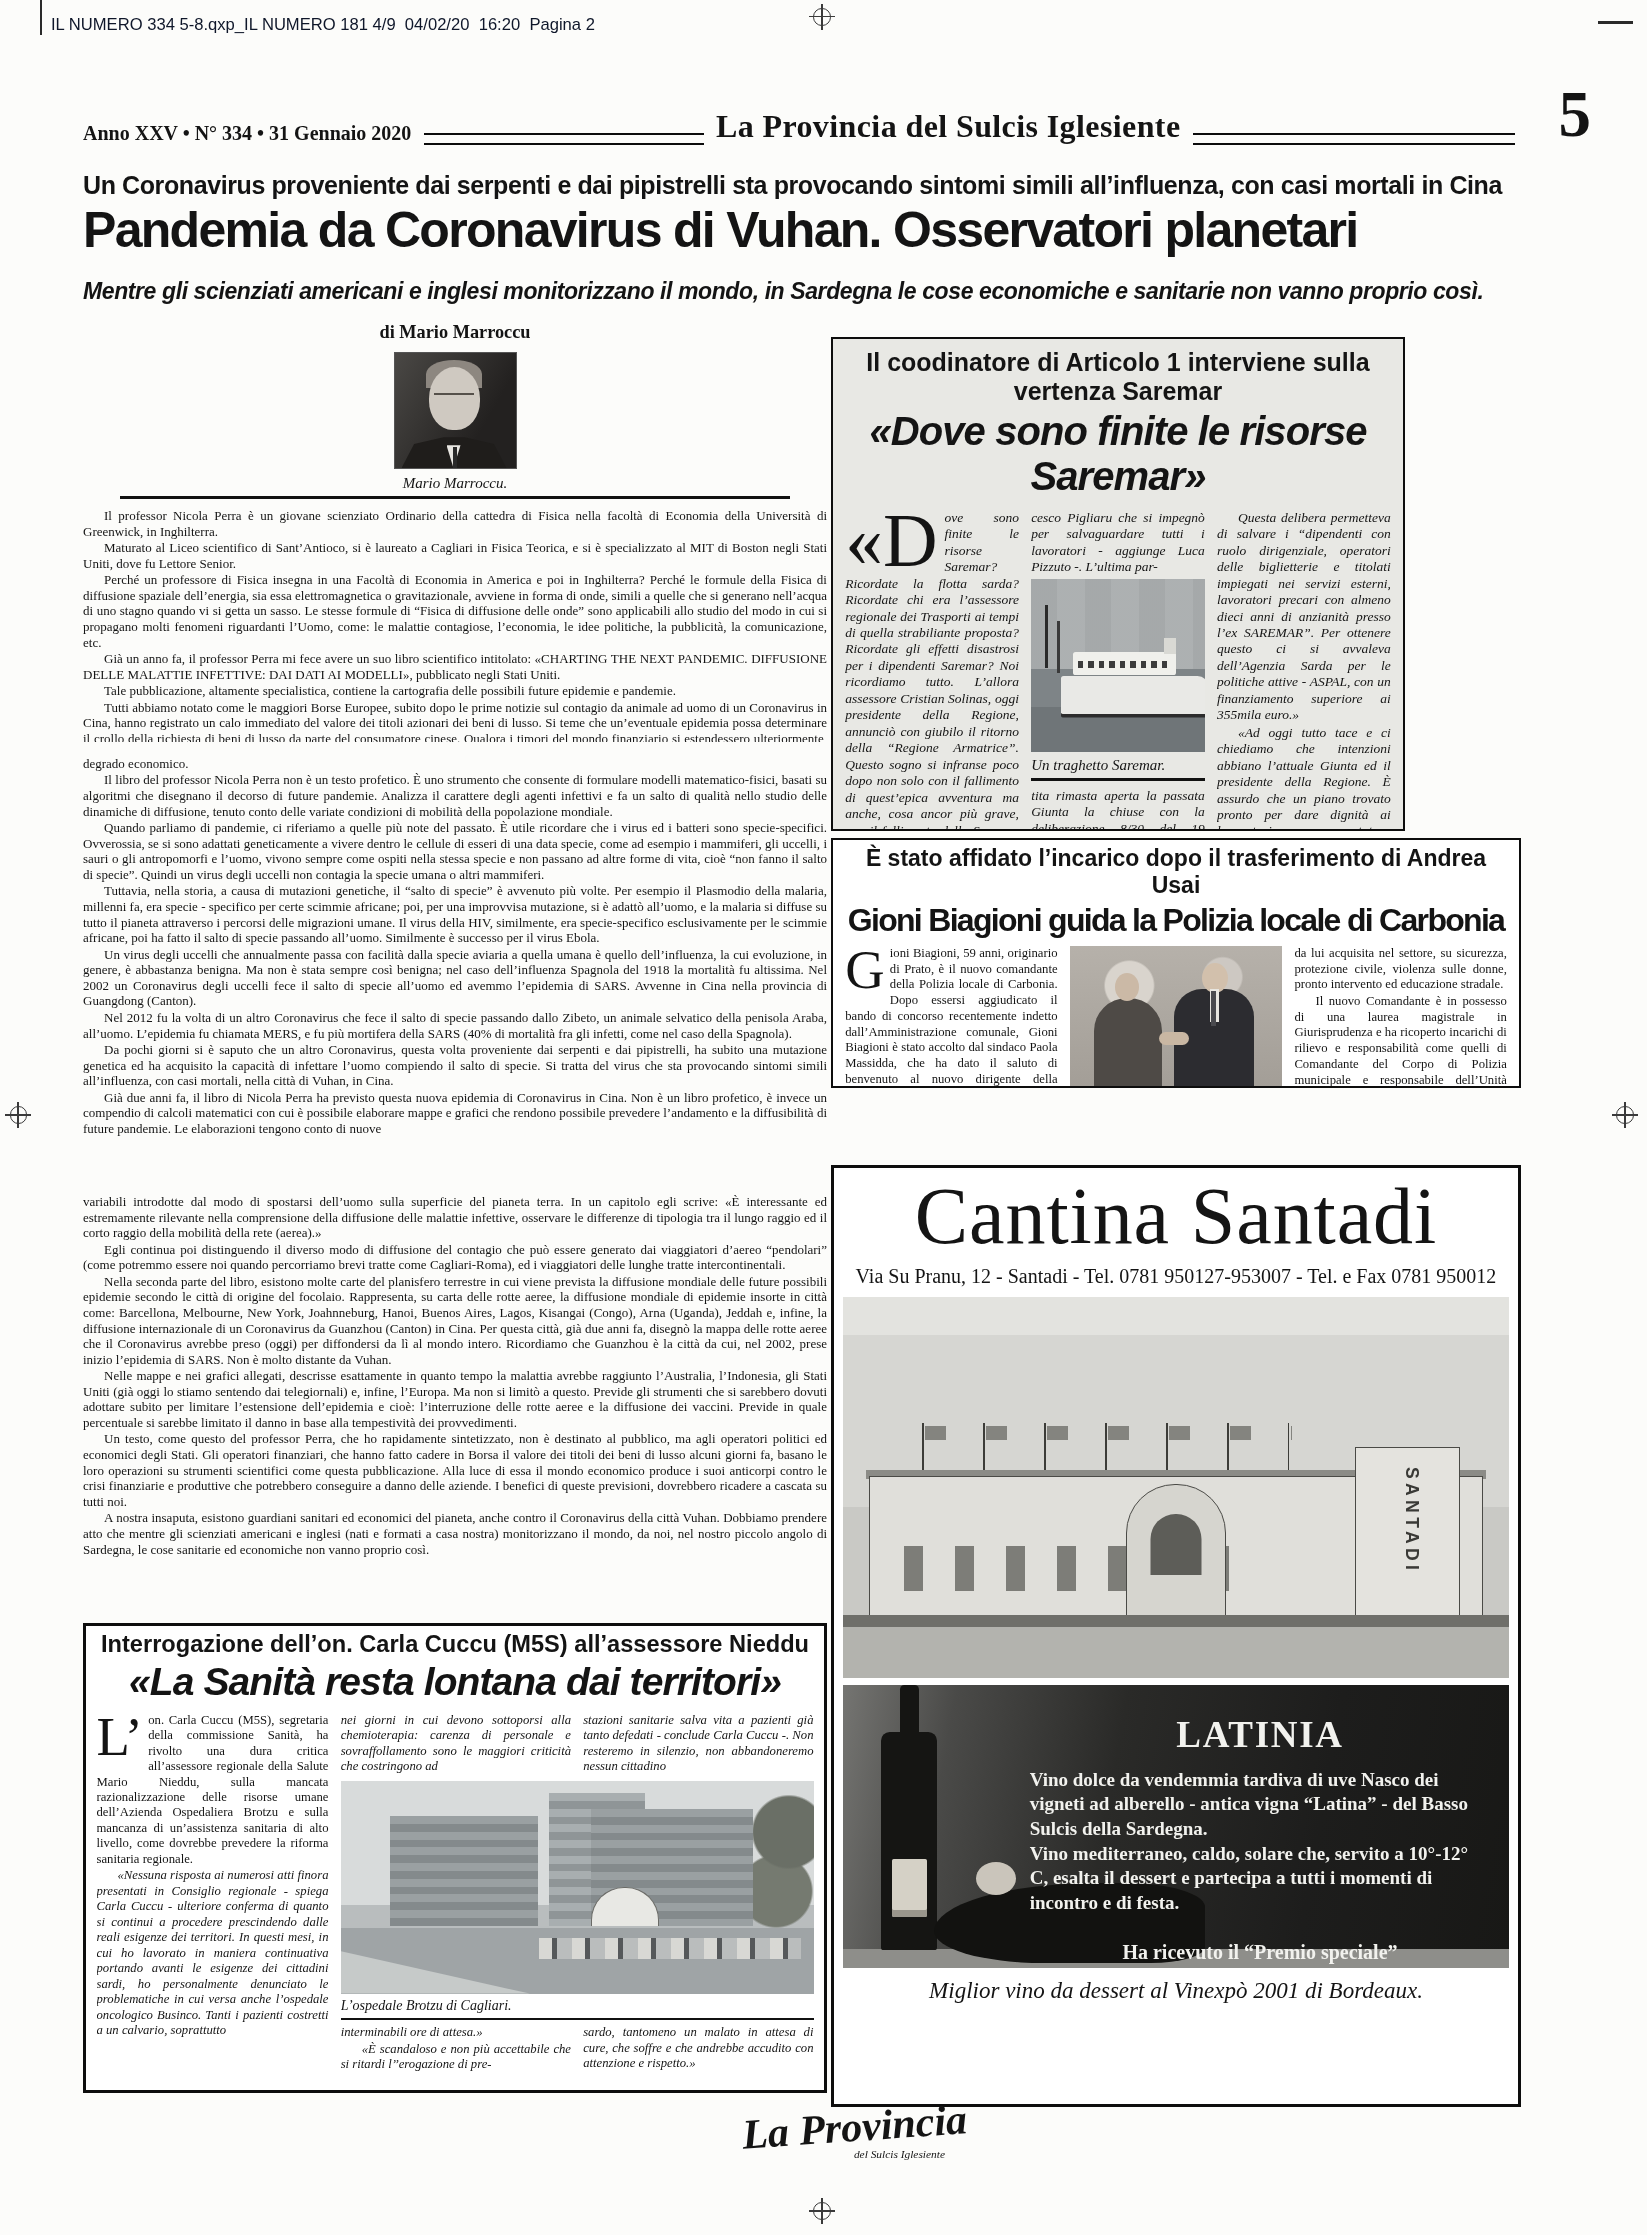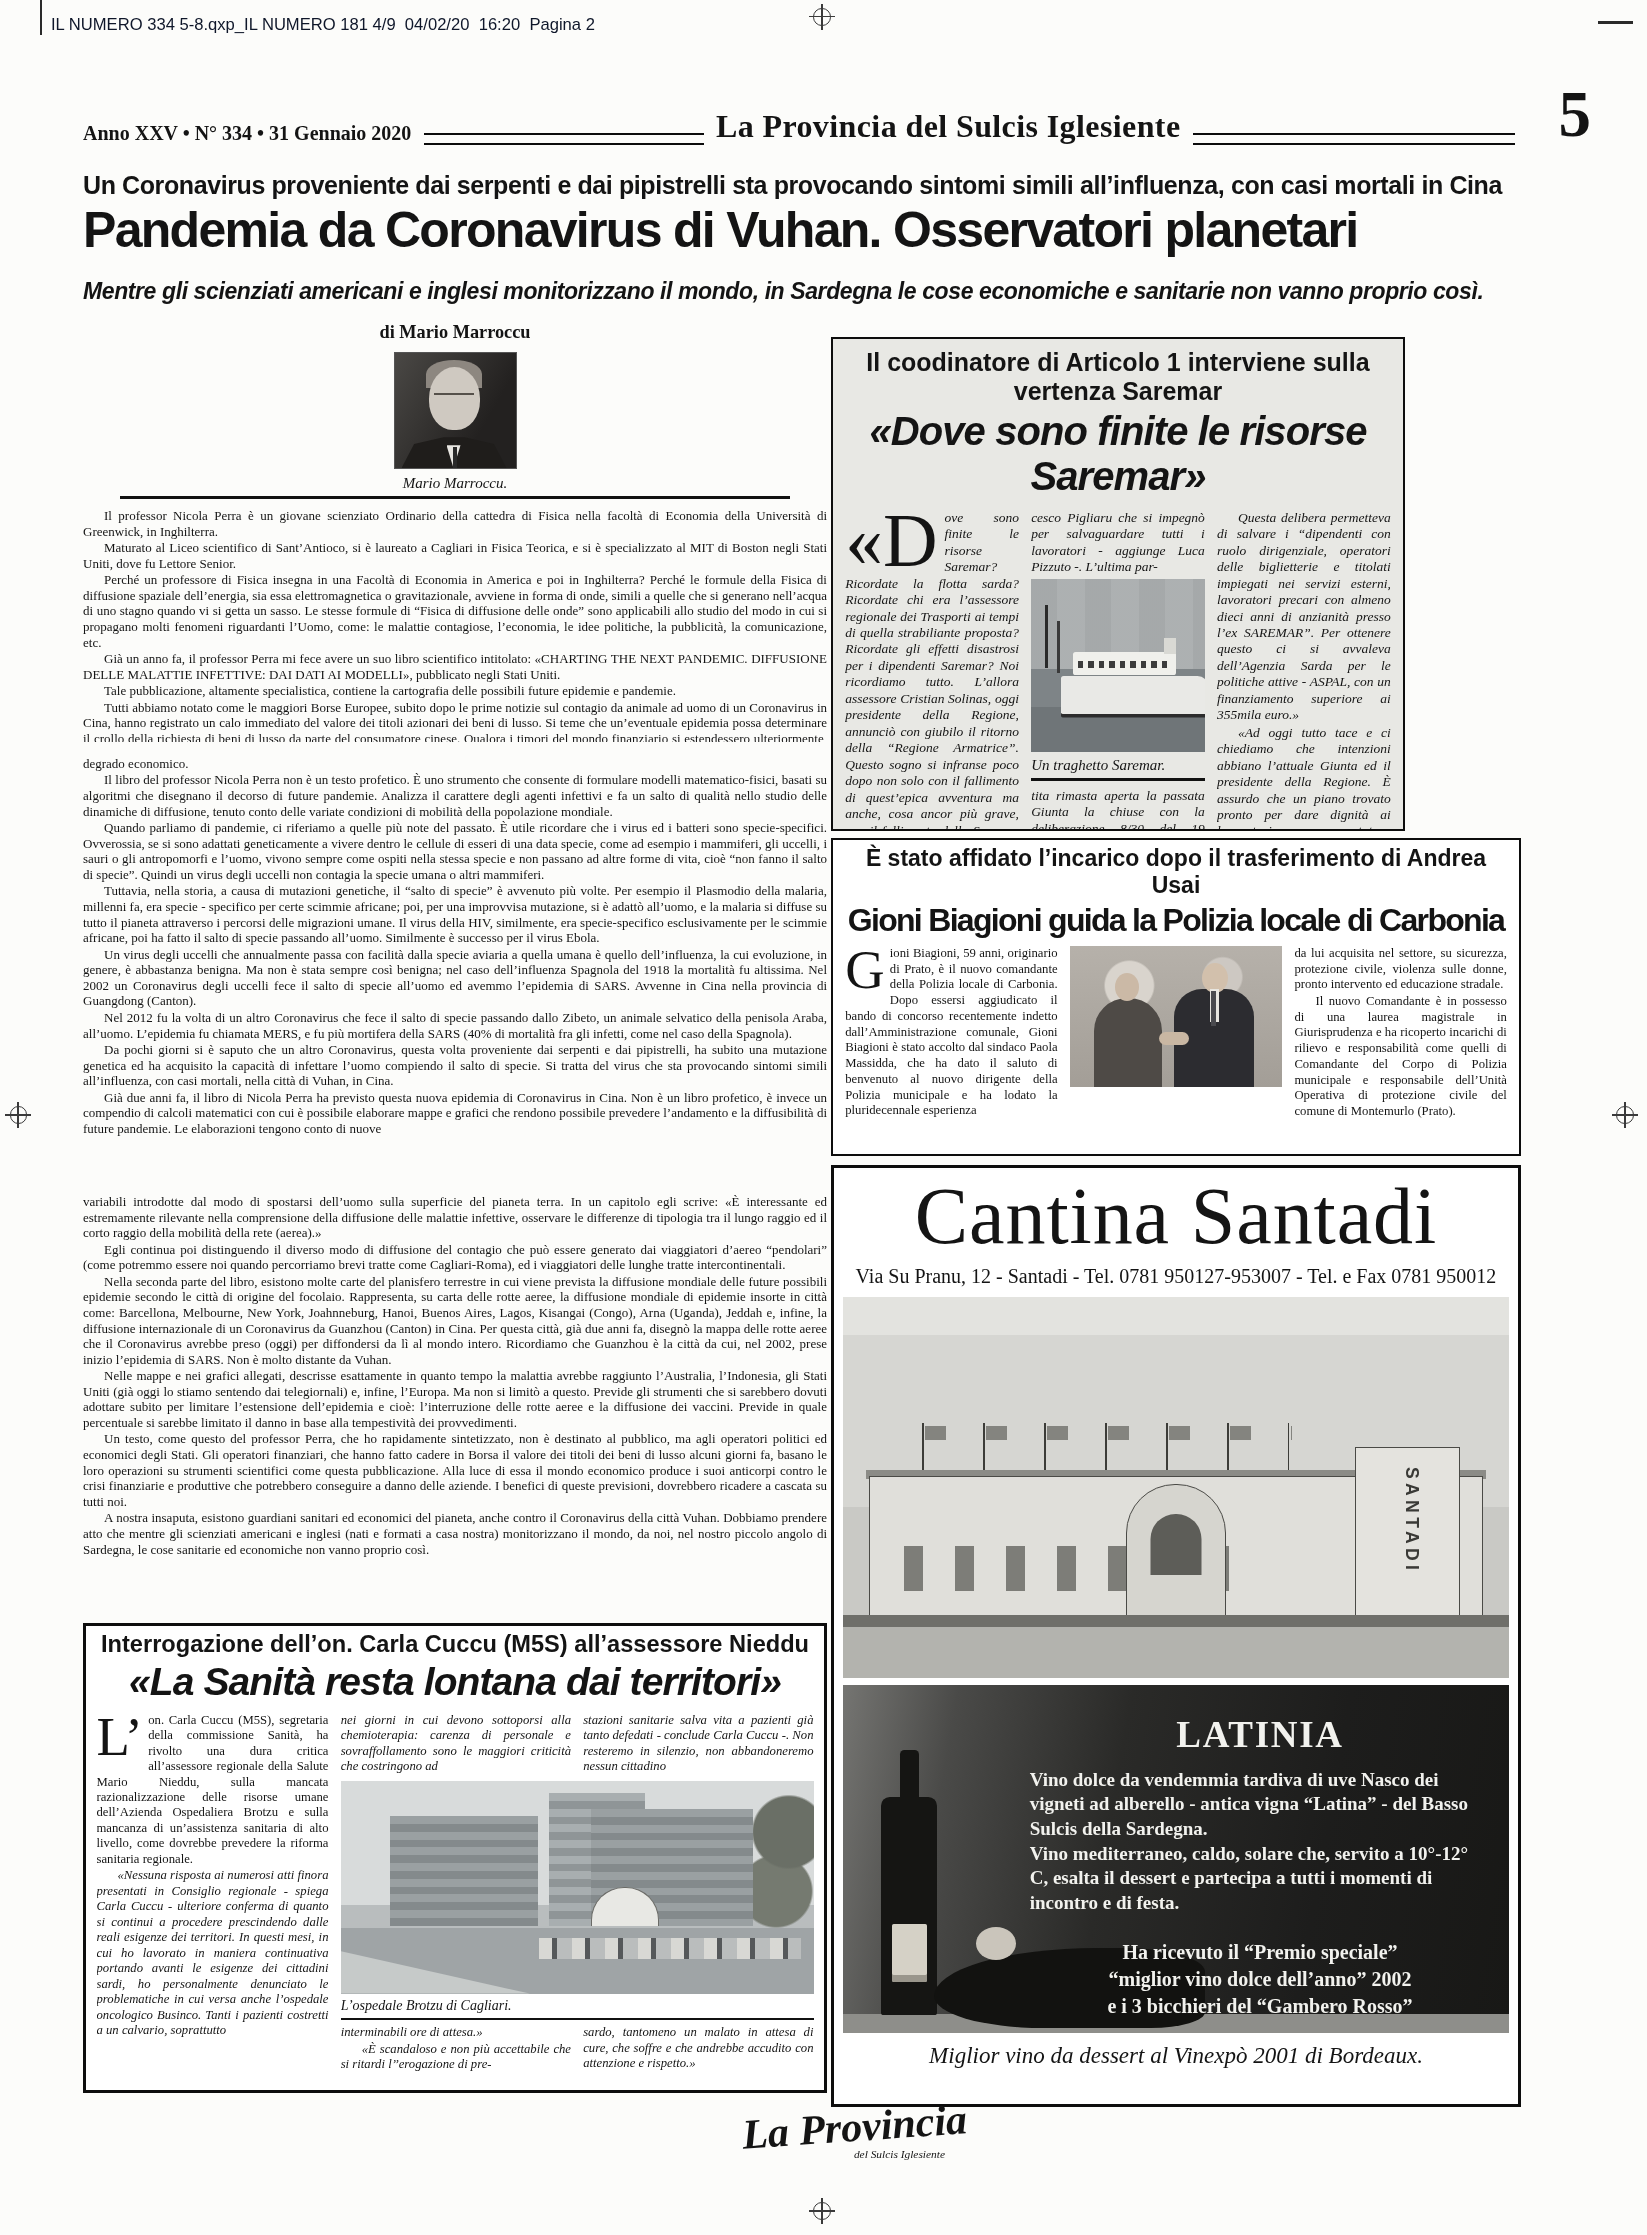--- a/index.html
+++ b/index.html
@@ -62,21 +62,21 @@
      background:linear-gradient(#b3b6b6 0 52%,#7e8487 52% 74%,#6f7578 74% 100%);}
   .fy-bg{position:absolute;left:0;top:0;right:0;height:52%;background:repeating-linear-gradient(90deg,#9a9ea0 0 26px,#a8acae 26px 54px);opacity:.55;}
   .fy-crane1{position:absolute;left:14px;bottom:84px;width:2.6px;height:63px;background:#2a2a2a;}
   .fy-crane2{position:absolute;left:26px;bottom:79px;width:2.6px;height:52px;background:#3a3a3a;}
   .fy-hull{position:absolute;left:30px;bottom:38px;width:147px;height:38px;background:#e9e9e6;border-radius:2.6px 10.5px 1.7px 1.7px;box-shadow:0 3.5px 0 #2c2c2c;}
   .fy-cab{position:absolute;left:42px;bottom:77px;width:103px;height:23px;background:#f0f0ec;border-radius:2.6px;}
   .fy-win{position:absolute;left:47px;bottom:84px;width:93px;height:7px;background:repeating-linear-gradient(90deg,#3c3c3c 0 5.2px,transparent 5.2px 10.5px);}
   .fy-funnel{position:absolute;left:133px;bottom:98px;width:12.2px;height:15.7px;background:#d9d9d4;}
   .s-caprule{height:2.6px;background:#111;margin:3.5px 0 7px;}
   
-  .biagioni{left:831px;top:838px;width:690px;height:318px;background:#fff;padding:5.2px 12.2px;}
+  .biagioni{left:831px;top:838px;width:690px;height:250px;background:#fff;padding:5.2px 12.2px;}
   .biagioni .box-kicker{font-size:23px;}
   .biagioni .box-headline{font-size:32px;letter-spacing:-1.7px;margin:2.6px 0 7px;}
   .b-cols{display:flex;gap:12.2px;font-size:12.7px;line-height:1.24;text-align:justify;overflow:hidden;height:203px;}
   .b-col{flex:1;overflow:hidden;}
   .ph-duo{width:100%;height:141px;
      background:radial-gradient(circle at 28% 28%,#d9d4cd 0 13%,transparent 14%),
                 radial-gradient(circle at 72% 22%,#cdc8c2 0 10%,transparent 11%),
                 linear-gradient(#b6b1aa,#a39e97);}
   .du-figl{position:absolute;left:24.5px;bottom:0;width:68px;height:89px;background:#4e4a46;border-radius:33px 33px 0 0;}
   .du-headl{position:absolute;left:45px;bottom:86px;width:24.5px;height:28px;background:#cbb9a6;border-radius:50%;}
@@ -95,21 +95,21 @@
   .w-roof{position:absolute;left:23px;right:23px;bottom:199px;height:8.7px;background:#8b8b86;}
   .w-bldg{position:absolute;left:26px;right:26px;bottom:61px;height:140px;background:#e0dfda;border:1.7px solid #4a4a46;border-bottom:none;}
   .w-windows{position:absolute;left:61px;bottom:87px;width:332px;height:45px;background:repeating-linear-gradient(90deg,#7d7d78 0 19px,transparent 19px 51px);}
   .w-arch{position:absolute;left:50%;transform:translateX(-50%);bottom:61px;width:98px;height:131px;background:#d6d5cf;border:1.7px solid #4a4a46;border-radius:49px 49px 0 0;}
   .w-archwin{position:absolute;left:50%;transform:translateX(-50%);bottom:103px;width:51px;height:61px;background:#5d5d58;border-radius:25px 25px 0 0;}
   .w-tower{position:absolute;right:49px;bottom:61px;width:103px;height:168px;background:#e4e3de;border:1.7px solid #4a4a46;}
   .w-sign{position:absolute;right:87px;bottom:80px;height:131px;writing-mode:vertical-rl;
           font:bold 17.5px "Liberation Sans",sans-serif;letter-spacing:4.4px;color:#3a3a36;}
   .w-hedge{position:absolute;left:0;right:0;bottom:51px;height:12.2px;background:#6f6f6a;}
   .w-ground{position:absolute;left:0;right:0;bottom:0;height:51px;background:#b3b3ae;}
-  .lat-panel{width:100%;height:348px;margin-top:7px;
+  .lat-panel{width:100%;height:283px;margin-top:7px;
      background:linear-gradient(100deg,#757572 0,#4a4a48 16%,#2a2a28 40%,#1d1d1c 70%,#181816 100%);}
   .lat-shelf{position:absolute;left:0;right:0;bottom:0;height:19px;background:#8e8e8a;}
   .lat-bottle{position:absolute;left:38px;bottom:17.5px;width:56px;height:218px;background:#151513;border-radius:8.7px 8.7px 2.6px 2.6px;}
   .lat-neck{position:absolute;left:57px;bottom:229px;width:19px;height:54px;background:#151513;border-radius:4.4px;}
   .lat-label{position:absolute;left:49px;bottom:51px;width:35px;height:58px;background:#d5d1c6;border-radius:1.7px;
      box-shadow:inset 0 -7px 0 #9a968c;}
   .lat-wood{position:absolute;left:91px;bottom:5.2px;width:271px;height:80px;background:#121210;border-radius:60% 30% 20% 40%;}
   .lat-knot{position:absolute;left:133px;bottom:73px;width:40px;height:33px;background:#cac5bb;border-radius:50%;}
   .lat-text{position:absolute;left:187px;right:19px;top:26px;color:#f2f2ee;font-weight:bold;font-size:19px;line-height:1.3;}
   .lat-title{text-align:center;font-size:37px;letter-spacing:1.7px;margin-bottom:8.7px;}

